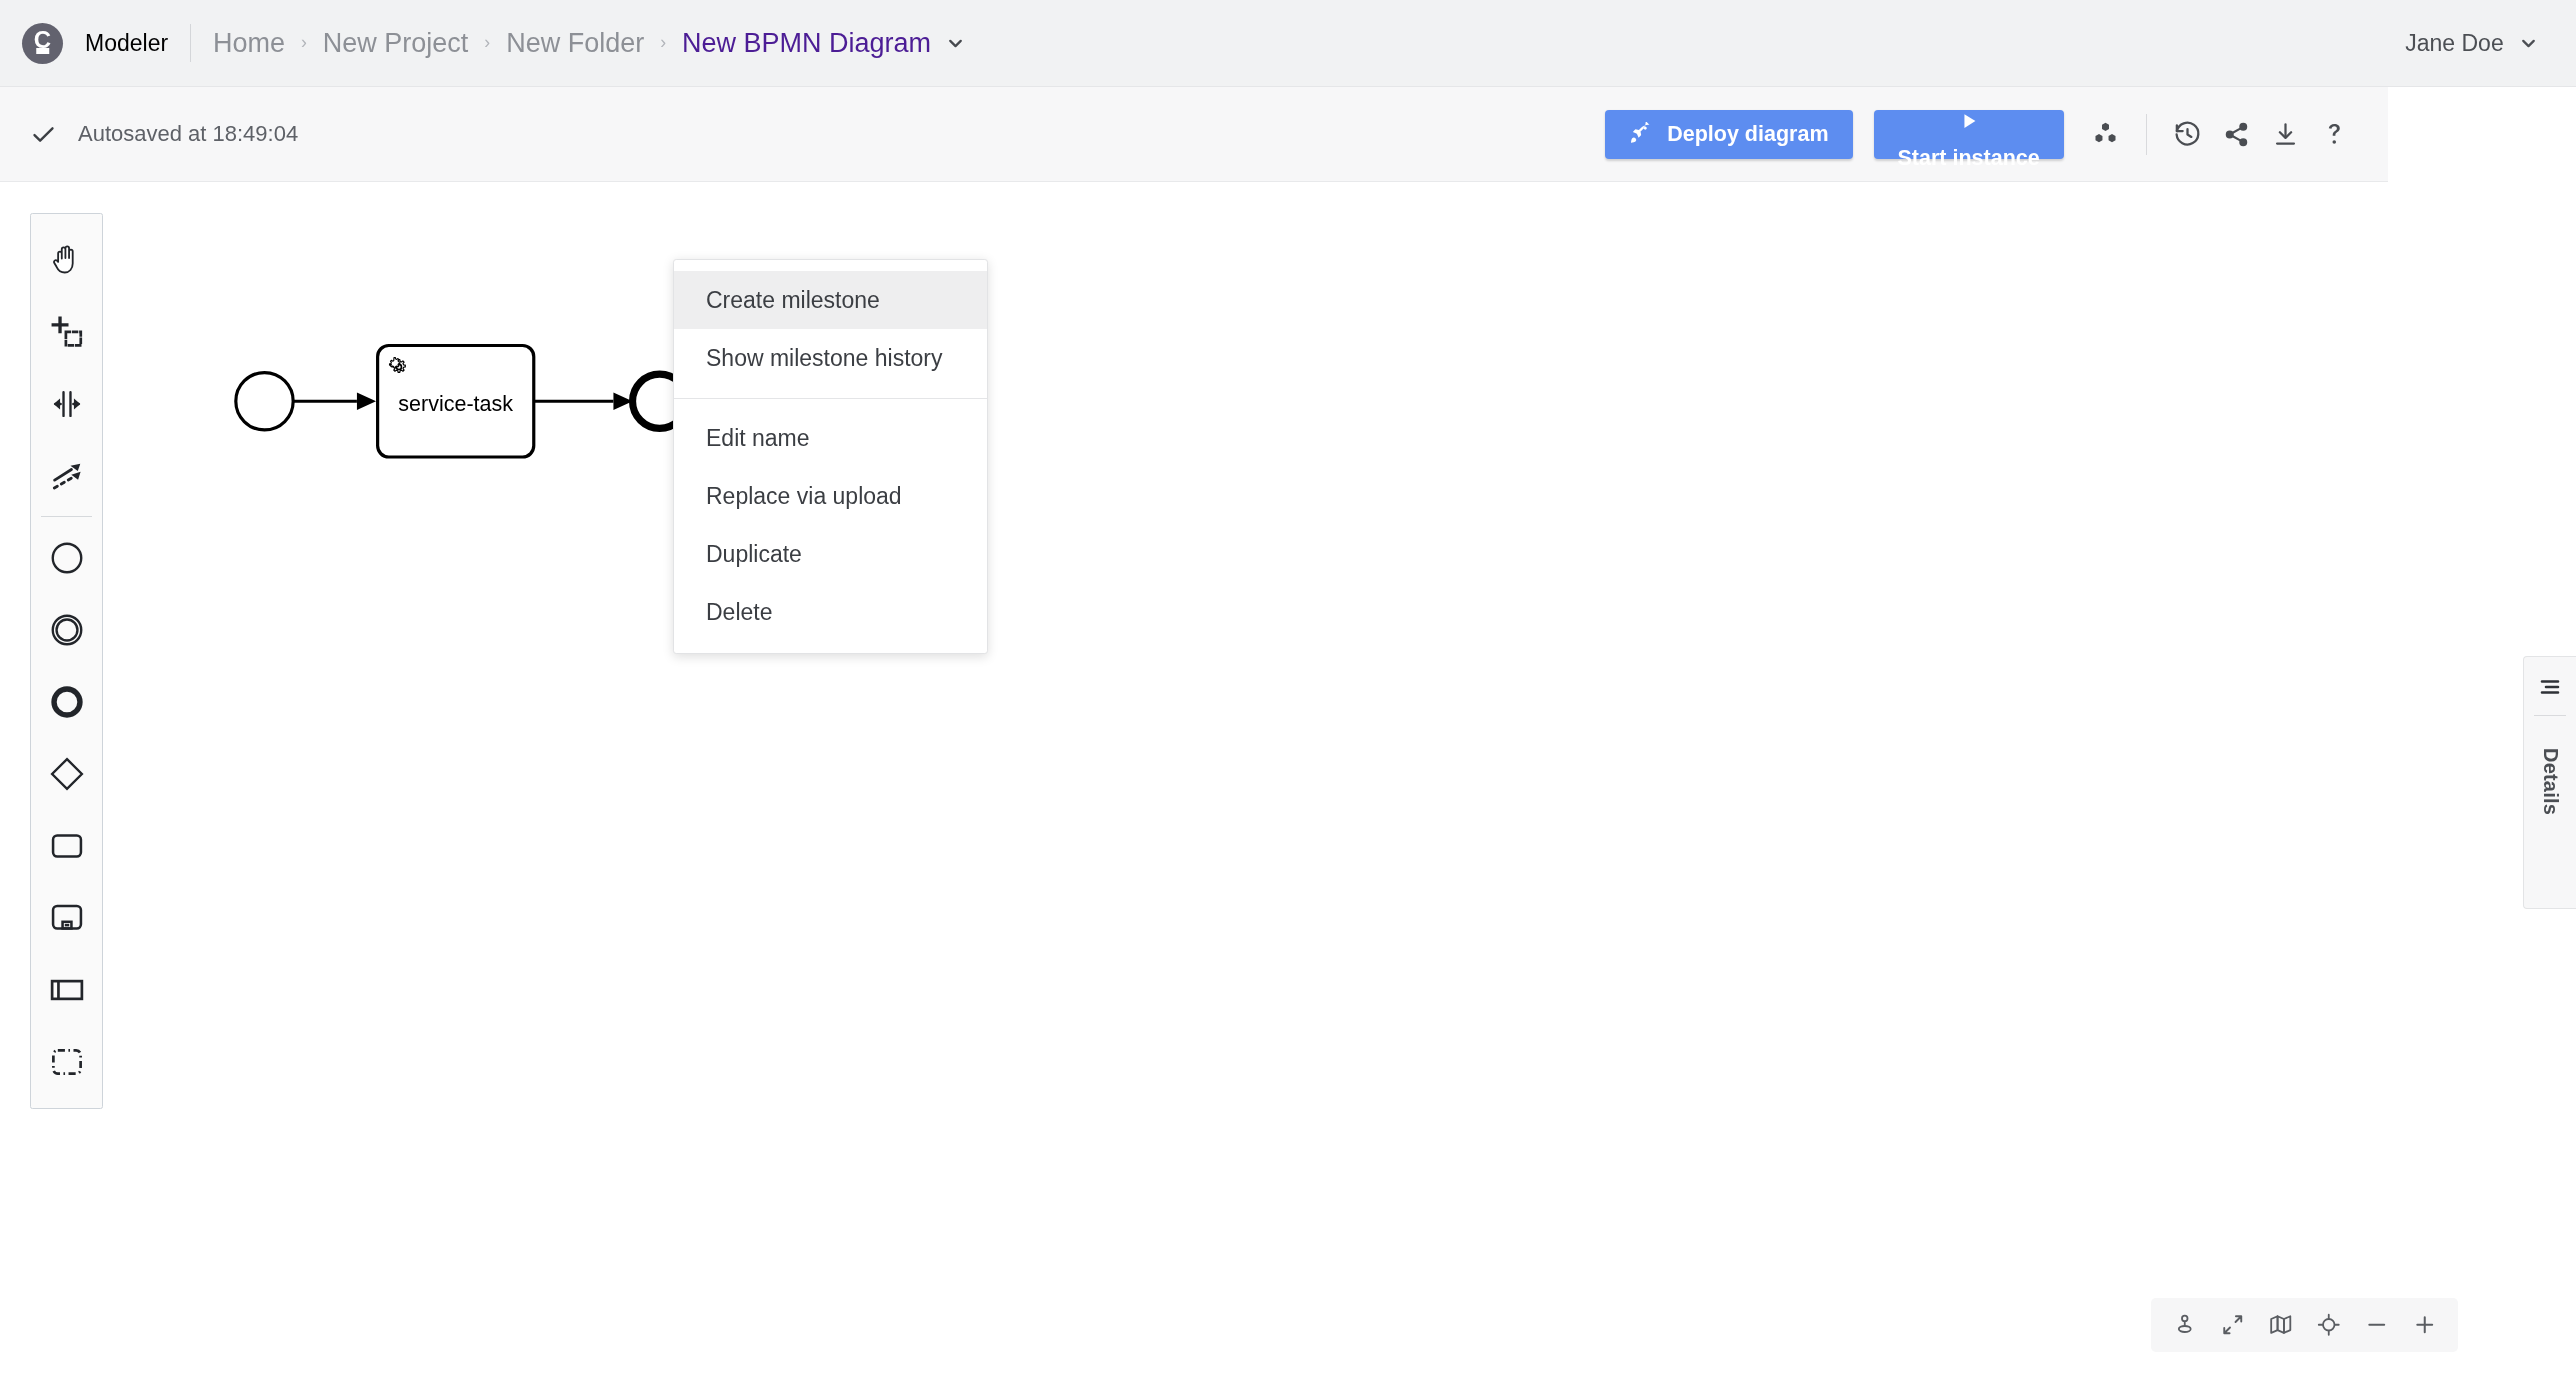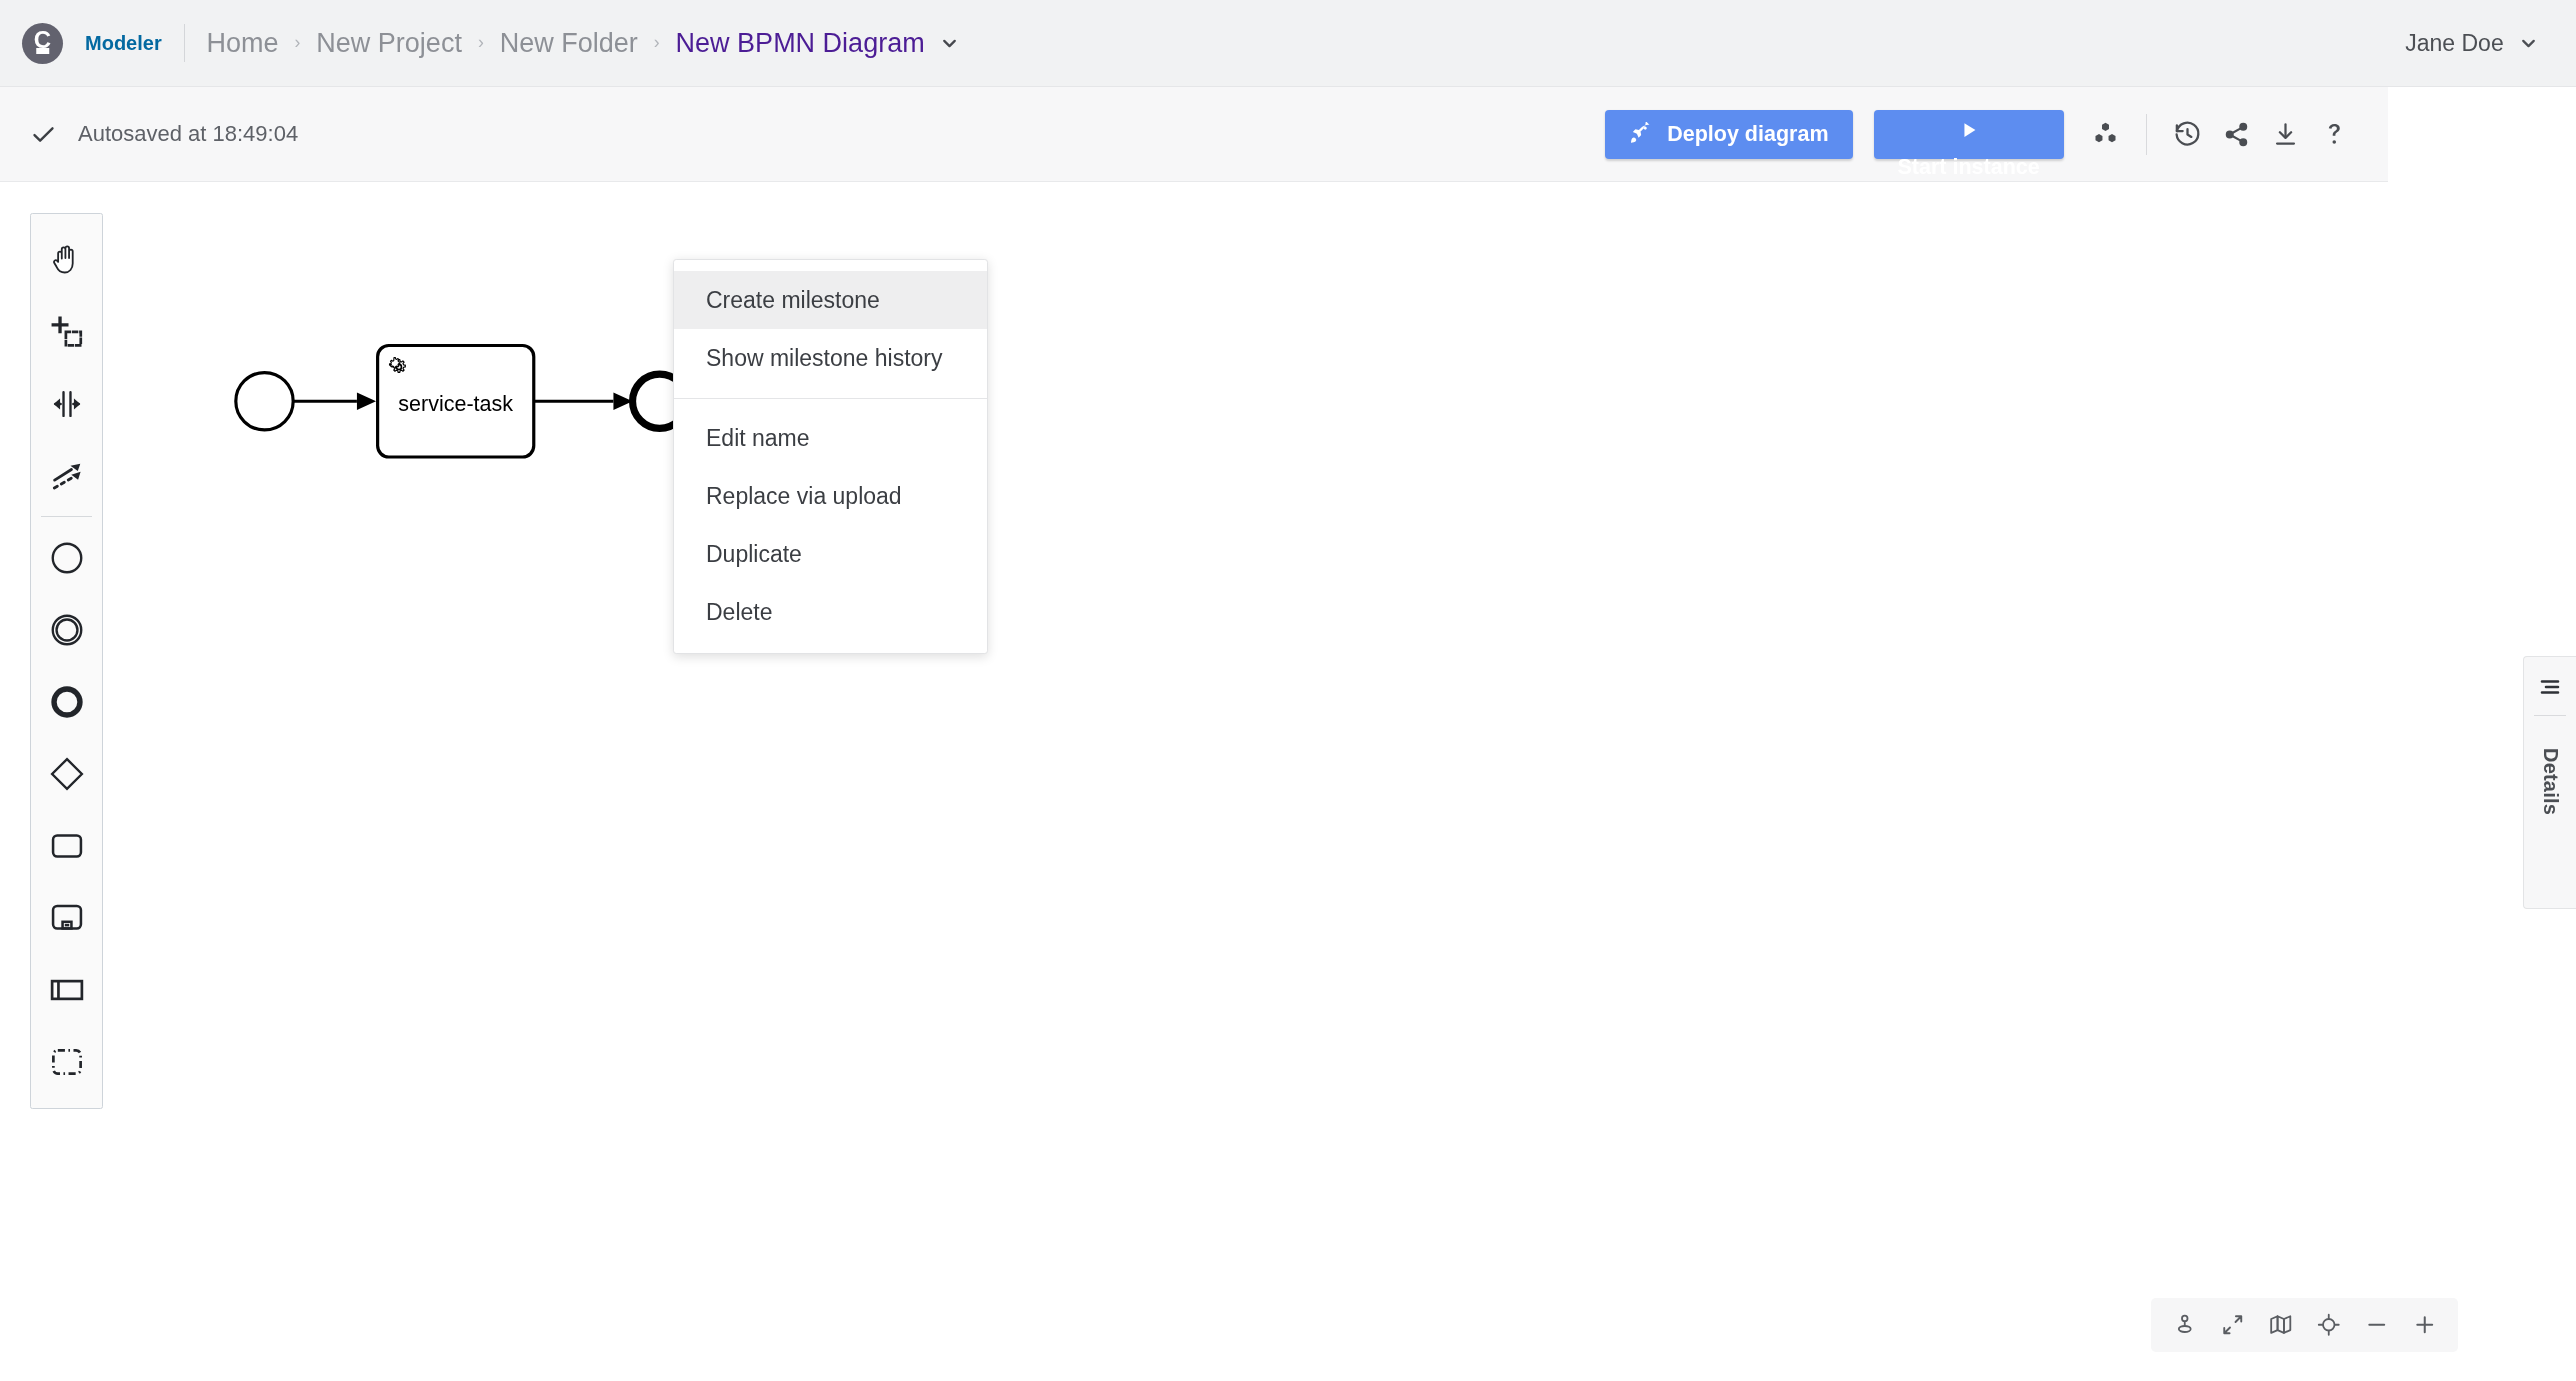--- a/index.html
+++ b/index.html
@@ -28,21 +28,21 @@
   .logo .c-glyph {
     color: #ffffff; font-size: 24px; font-weight: 700;
     line-height: 1; font-family: "Liberation Sans", sans-serif;
     position: relative; top: -3.2px;
   }
   .logo .c-bar {
     position: absolute; bottom: 9.6px; left: 50%; transform: translateX(-50%);
     width: 13.5px; height: 6.4px; background: #ffffff;
   }
   .app-title {
-    margin-left: 22px; font-size: 20px; color: #0369a1; font-weight: 700;
+    margin-left: 22px; font-size: 23px; color: #000000; font-weight: 400;
   }
   .header-sep {
     margin-left: 22px; width: 0.8px; height: 38px; background: #d4d6d9;
   }
   .breadcrumb { margin-left: 22px; display: flex; align-items: center; }
   .crumb {
     font-size: 27px; color: #8d9096; font-weight: 400; white-space: nowrap;
   }
   .crumb.active { color: #4c1d95; }
   .crumb-sep {
@@ -70,21 +70,21 @@
   .toolbar-right {
     margin-left: auto; margin-right: 29px;
     display: flex; align-items: center;
   }
   .btn-primary {
     height: 49px; border: none; border-radius: 4px;
     background: #5d8df0; color: #fff;
     font-family: "Liberation Sans", sans-serif;
     font-size: 21.5px; font-weight: 700;
     display: inline-flex; align-items: center; gap: 14.3px;
-    padding: 9px 24px; cursor: pointer;
+    padding: 0 24px; cursor: pointer;
     box-shadow: 0 1.6px 2.4px rgba(0,0,0,0.16);
     white-space: nowrap;
   }
   .btn-primary + .btn-primary { margin-left: 21px; flex-direction: column; }
   .icon-btn {
     width: 49px; height: 49px;
     display: inline-flex; align-items: center; justify-content: center;
     cursor: pointer; background: none; border: none;
   }
   .tb-gap { width: 17.5px; }

